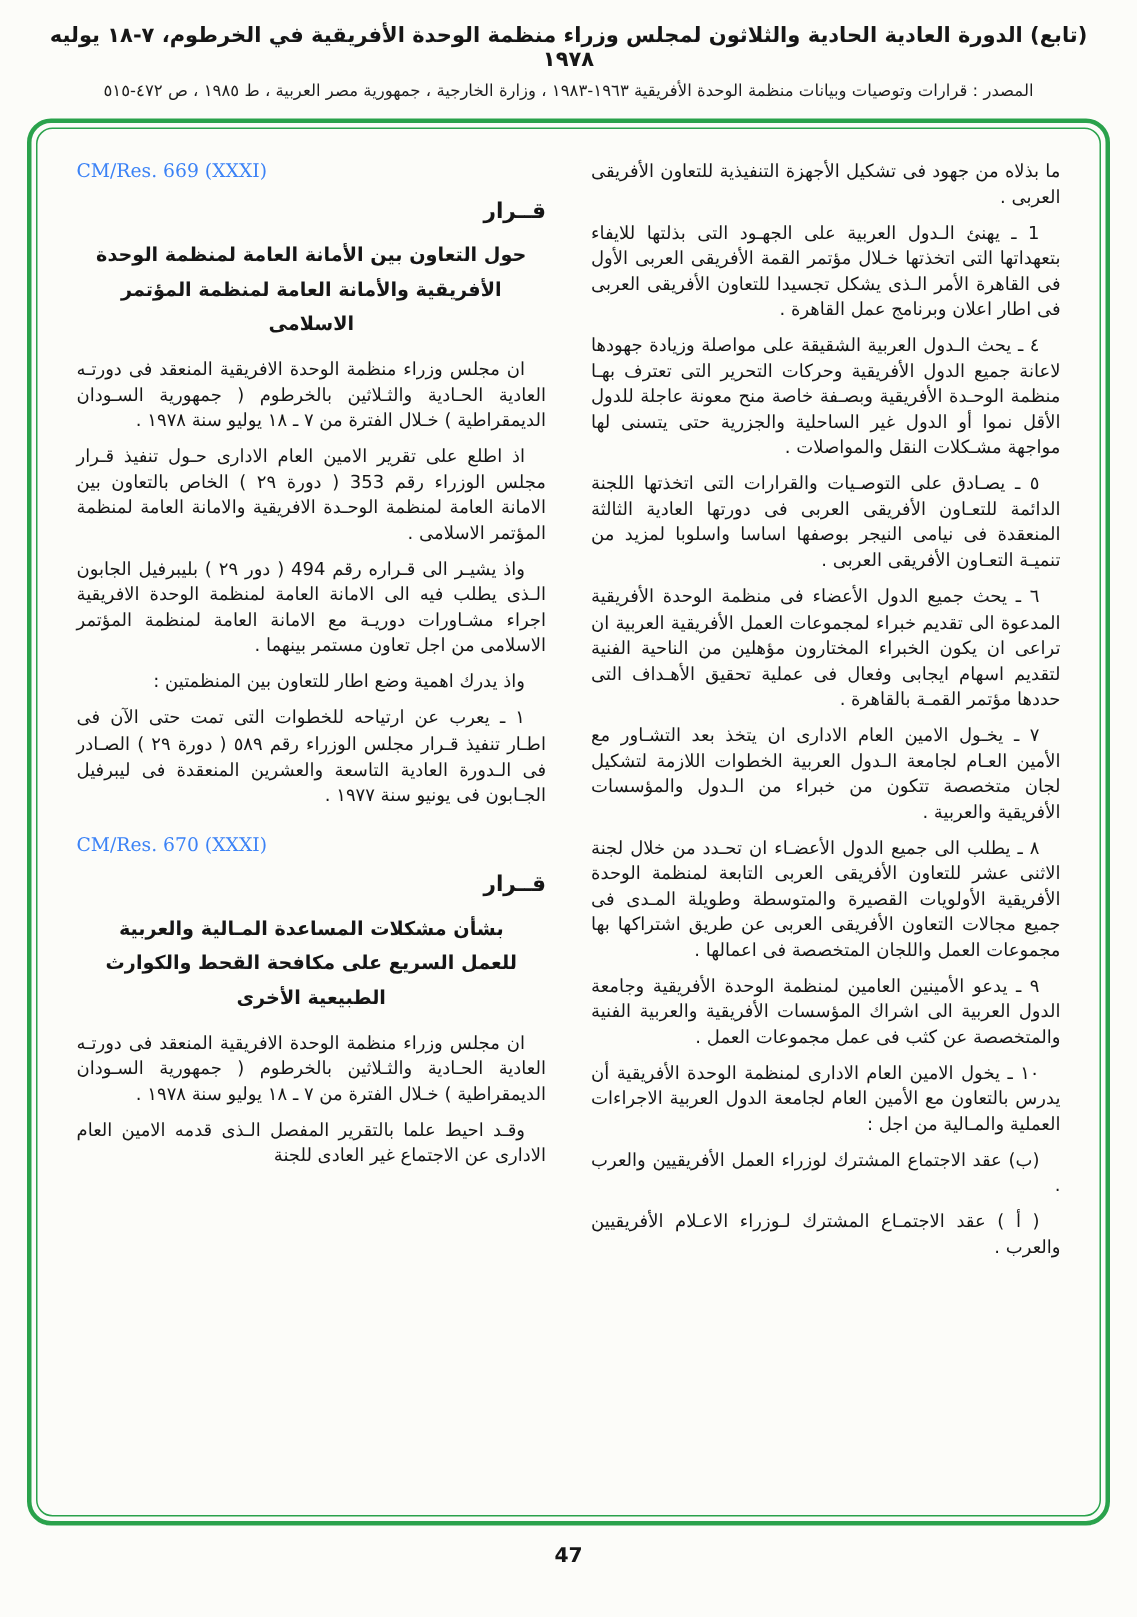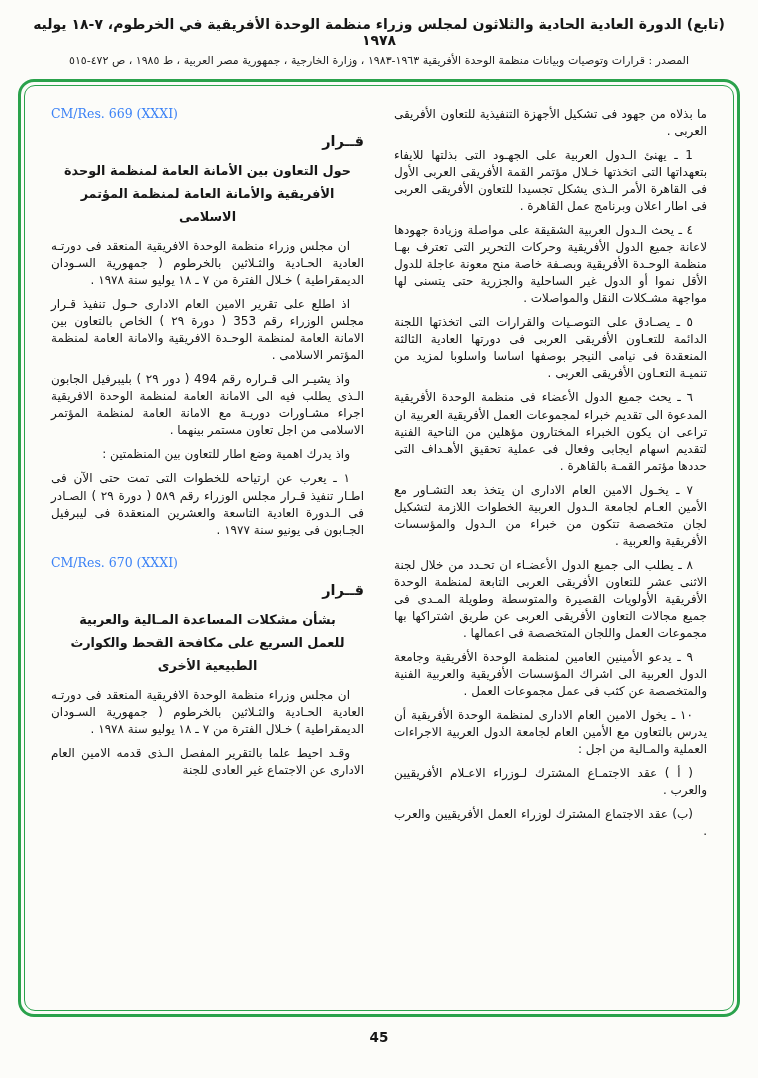--- a/index.html
+++ b/index.html
@@ -91,22 +91,22 @@
         <div class="col">
           <p class="para no-indent">ما بذلاه من جهود فى تشكيل الأجهزة التنفيذية للتعاون الأفريقى العربى .</p>
           <p class="para">1 ـ يهنئ الـدول العربية على الجهـود التى بذلتها للايفاء بتعهداتها التى اتخذتها خـلال مؤتمر القمة الأفريقى العربى الأول فى القاهرة الأمر الـذى يشكل تجسيدا للتعاون الأفريقى العربى فى اطار اعلان وبرنامج عمل القاهرة .</p>
           <p class="para">٤ ـ يحث الـدول العربية الشقيقة على مواصلة وزيادة جهودها لاعانة جميع الدول الأفريقية وحركات التحرير التى تعترف بهـا منظمة الوحـدة الأفريقية وبصـفة خاصة منح معونة عاجلة للدول الأقل نموا أو الدول غير الساحلية والجزرية حتى يتسنى لها مواجهة مشـكلات النقل والمواصلات .</p>
           <p class="para">٥ ـ يصـادق على التوصـيات والقرارات التى اتخذتها اللجنة الدائمة للتعـاون الأفريقى العربى فى دورتها العادية الثالثة المنعقدة فى نيامى النيجر بوصفها اساسا واسلوبا لمزيد من تنميـة التعـاون الأفريقى العربى .</p>
           <p class="para">٦ ـ يحث جميع الدول الأعضاء فى منظمة الوحدة الأفريقية المدعوة الى تقديم خبراء لمجموعات العمل الأفريقية العربية ان تراعى ان يكون الخبراء المختارون مؤهلين من الناحية الفنية لتقديم اسهام ايجابى وفعال فى عملية تحقيق الأهـداف التى حددها مؤتمر القمـة بالقاهرة .</p>
           <p class="para">٧ ـ يخـول الامين العام الادارى ان يتخذ بعد التشـاور مع الأمين العـام لجامعة الـدول العربية الخطوات اللازمة لتشكيل لجان متخصصة تتكون من خبراء من الـدول والمؤسسات الأفريقية والعربية .</p>
           <p class="para">٨ ـ يطلب الى جميع الدول الأعضـاء ان تحـدد من خلال لجنة الاثنى عشر للتعاون الأفريقى العربى التابعة لمنظمة الوحدة الأفريقية الأولويات القصيرة والمتوسطة وطويلة المـدى فى جميع مجالات التعاون الأفريقى العربى عن طريق اشتراكها بها مجموعات العمل واللجان المتخصصة فى اعمالها .</p>
           <p class="para">٩ ـ يدعو الأمينين العامين لمنظمة الوحدة الأفريقية وجامعة الدول العربية الى اشراك المؤسسات الأفريقية والعربية الفنية والمتخصصة عن كثب فى عمل مجموعات العمل .</p>
           <p class="para">١٠ ـ يخول الامين العام الادارى لمنظمة الوحدة الأفريقية أن يدرس بالتعاون مع الأمين العام لجامعة الدول العربية الاجراءات العملية والمـالية من اجل :</p>
+          <p class="para">(ب) عقد الاجتماع المشترك لوزراء العمل الأفريقيين والعرب .</p>
           <p class="para">( أ ) عقد الاجتمـاع المشترك لـوزراء الاعـلام الأفريقيين والعرب .</p>
-          <p class="para">(ب) عقد الاجتماع المشترك لوزراء العمل الأفريقيين والعرب .</p>
         </div>
 
         <div class="col">
 
           <div>
             <div class="ref">CM/Res. 669 (XXXI)</div>
             <div class="qarar">قــرار</div>
             <div class="res-title">حول التعاون بين الأمانة العامة لمنظمة الوحدة الأفريقية والأمانة العامة لمنظمة المؤتمر الاسلامى</div>
             <p class="para">ان مجلس وزراء منظمة الوحدة الافريقية المنعقد فى دورتـه العادية الحـادية والثـلاثين بالخرطوم ( جمهورية السـودان الديمقراطية ) خـلال الفترة من ٧ ـ ١٨ يوليو سنة ١٩٧٨ .</p>
             <p class="para">اذ اطلع على تقرير الامين العام الادارى حـول تنفيذ قـرار مجلس الوزراء رقم 353 ( دورة ٢٩ ) الخاص بالتعاون بين الامانة العامة لمنظمة الوحـدة الافريقية والامانة العامة لمنظمة المؤتمر الاسلامى .</p>
@@ -122,15 +122,15 @@
             <p class="para">ان مجلس وزراء منظمة الوحدة الافريقية المنعقد فى دورتـه العادية الحـادية والثـلاثين بالخرطوم ( جمهورية السـودان الديمقراطية ) خـلال الفترة من ٧ ـ ١٨ يوليو سنة ١٩٧٨ .</p>
             <p class="para">وقـد احيط علما بالتقرير المفصل الـذى قدمه الامين العام الادارى عن الاجتماع غير العادى للجنة</p>
           </div>
 
         </div>
 
       </div>
     </div>
   </div>
 
-  <div class="page-number">45</div>
+  <div class="page-number">47</div>
 
 </div>
 
 </body></html>

